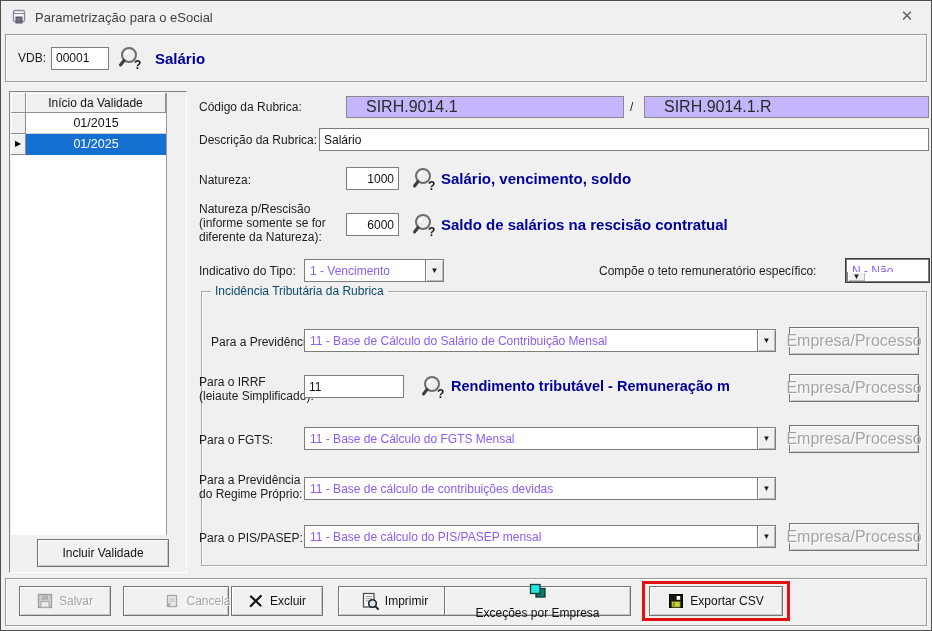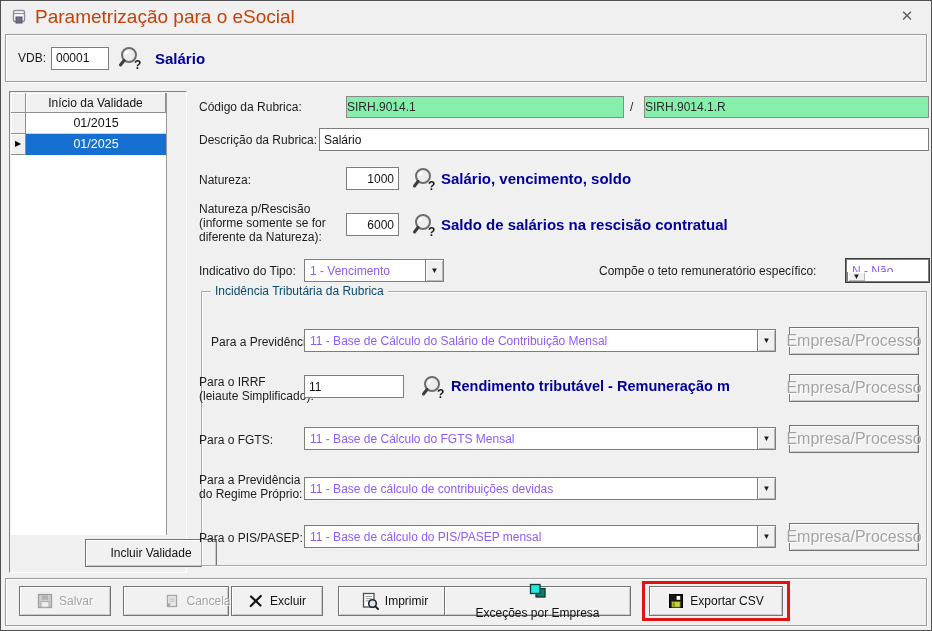--- a/index.html
+++ b/index.html
@@ -7,21 +7,21 @@
   body { font-family: "Liberation Sans", sans-serif; background:#d8d8d8; }
 
   .window {
     position: relative; width: 932px; height: 631px;
     background:#f0f0f0; border:1px solid #4f4f4f; overflow:hidden;
   }
 
   
   .titlebar { position:absolute; left:1px; top:1px; right:1px; height:30px;
     background:#f0f0f0; display:flex; align-items:center; padding-left:9px; }
-  .titlebar .ttl { font-size:19px; color:#c2410c; margin-left:8px; }
+  .titlebar .ttl { font-size:13px; color:#404040; margin-left:8px; }
   .close-btn { position:absolute; right:10px; top:4px; width:28px; height:22px;
     display:flex; align-items:center; justify-content:center;
     color:#5f5f5f; font-size:15px; cursor:default; }
 
   
   .panel {
     position:absolute; background:#f0f0f0;
     border:1px solid #9c9c9c;
     box-shadow: inset 1px 1px 0 #ffffff, 1px 1px 0 #fbfbfb;
   }
@@ -65,27 +65,27 @@
 
   
   .btn {
     position:absolute; background:#f1f1f1;
     border:1px solid #747474;
     box-shadow: inset 1px 1px 0 #ffffff, inset -1px -1px 0 #c9c9c9;
     display:flex; align-items:center; justify-content:center; gap:6px;
     font-size:12px; color:#111; cursor:default; white-space:nowrap;
   }
   .btn.disabled { color:#a3a3a3; text-shadow:1px 1px 0 #fff; }
-  #btn-incluir { left:27px; top:447px; width:132px; height:28px;margin-left:48px; }
+  #btn-incluir { left:27px; top:447px; width:132px; height:28px; }
 
   
   .f-label { position:absolute; font-size:12px; color:#1c1c1c; white-space:nowrap; line-height:14px; }
-  .ro-field { position:absolute; background:#86efac; border:1px solid #8a8a8a;
-    height:22px; font-size:12px; color:#2b2b2b; display:flex; align-items:center;
-    padding-left:0; white-space:nowrap; overflow:hidden; }
+  .ro-field { position:absolute; background:#c4b5fd; border:1px solid #8a8a8a;
+    height:22px; font-size:16px; color:#2b2b2b; display:flex; align-items:center;
+    padding-left:19px; white-space:nowrap; overflow:hidden; }
   .num-right { text-align:right; }
 
   .combo { position:absolute; height:23px; background:#fff;
     border:1px solid #7d7d7d; display:flex; }
   .combo .val { flex:1; font-size:12px; color:#8b5cf6; padding:4px 2px 0 5px;
     white-space:nowrap; overflow:hidden; }
   .combo .arrow { width:18px; background:#f0f0f0; border-left:1px solid #7d7d7d;
     box-shadow: inset 1px 1px 0 #fff, inset -1px -1px 0 #b9b9b9;
     display:flex; align-items:center; justify-content:center;
     font-size:8px; color:#1a1a1a; }

